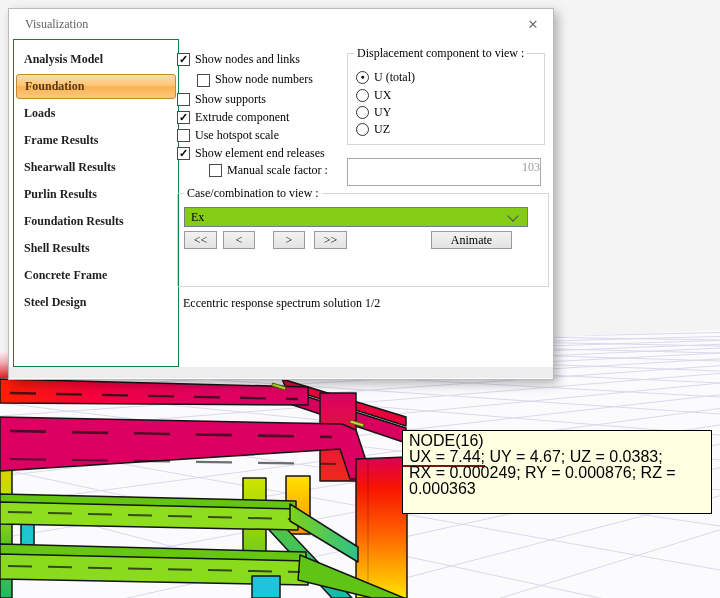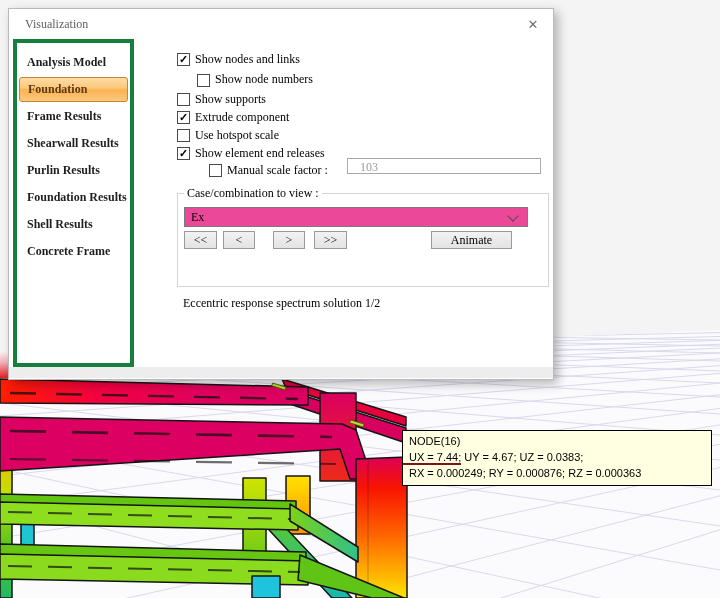--- a/index.html
+++ b/index.html
@@ -5,61 +5,61 @@
   html,body{margin:0;padding:0;}
   body{font-family:"Liberation Sans",sans-serif;}
   #app{position:relative;width:720px;height:598px;background:#f4f4f5;overflow:hidden;}
 
   
   #scene{position:absolute;left:0;top:0;width:720px;height:598px;z-index:1;}
 
   
   .node-tooltip{position:absolute;left:402px;top:430px;width:296px;z-index:3;
     background:#ffffe1;border:1px solid #000;color:#000;
-    font-size:11px;line-height:16px;padding:2px 6px 4px 6px;}
+    font-size:16px;line-height:16px;padding:2px 6px 16px 6px;}
   .node-tooltip .u-line .undl{border-bottom:2px solid #7c1418;margin-left:-6px;padding-left:6px;}
 
   
   .dialog{position:absolute;left:8px;top:8px;width:544px;height:370px;z-index:5;
     background:#fff;border:1px solid #b9b9b9;box-shadow:4px 4px 10px rgba(0,0,0,.28);
     font-size:12px;color:#000;font-family:Liberation Serif, serif;}
   .dialog-title{position:absolute;left:16px;top:8px;color:#5f5f5f;}
   .close-btn{position:absolute;right:10px;top:6px;width:20px;height:20px;line-height:20px;
     text-align:center;color:#6f6f6f;font-size:13px;cursor:default;}
   .dlg-bottom{position:absolute;left:0;right:0;top:358px;height:11px;background:#ededee;}
 
   
-  .listbox{position:absolute;left:4px;top:30px;width:121px;height:328px;background:#fff;
-    border:4px solid #15803d;box-sizing:border-box;padding-top:6px;}
+  .listbox{position:absolute;left:4px;top:30px;width:166px;height:328px;background:#fff;
+    border:1px solid #15803d;box-sizing:border-box;padding-top:6px;}
   .lb-item{height:27px;line-height:27px;padding-left:10px;font-weight:bold;color:#1f1f1f;}
   .lb-item.selected{height:23px;line-height:23px;margin:1px 2px;padding-left:8px;
     border:1px solid #c8872d;border-radius:3px;color:#5c3a14;
     background:linear-gradient(#fddca6,#fcc87c 42%,#fbb252 52%,#fcc97e);}
 
   
   .cb-row{position:absolute;display:flex;align-items:center;gap:5px;height:16px;}
   .cb-box{width:13px;height:13px;box-sizing:border-box;border:1px solid #4a4a4a;background:#fff;
     font-size:11px;line-height:11px;text-align:center;font-weight:bold;color:#000;flex:0 0 13px;}
 
   
   .groupbox{position:absolute;border:1px solid #d5d5d5;}
   .gb-label{position:absolute;top:-8px;left:6px;background:#fff;padding:0 3px;white-space:nowrap;}
 
   
   .rd-row{position:absolute;display:flex;align-items:center;gap:5px;height:16px;left:8px;}
   .rd-circle{width:13px;height:13px;box-sizing:border-box;border:1px solid #333;border-radius:50%;
     background:#fff;display:flex;align-items:center;justify-content:center;font-size:7px;color:#000;flex:0 0 13px;}
 
   
-  .txt-field{position:absolute;left:338px;top:149px;width:194px;height:16px;box-sizing:border-box;
-    border:1px solid #a9a9a9;background:#fff;color:#9b9b9b;line-height:16px;padding-left:12px;}
+  .txt-field{position:absolute;left:338px;top:149px;width:194px;height:28px;box-sizing:border-box;
+    border:1px solid #a9a9a9;background:#fff;color:#9b9b9b;line-height:16px;padding-left:22px;text-align:right;}
 
   
   .dropdown{position:absolute;left:175px;top:198px;width:344px;height:20px;box-sizing:border-box;
-    border:1px solid #7a7a7a;background:#ec4899;display:flex;align-items:center;}
+    border:1px solid #7a7a7a;background:#84cc16;display:flex;align-items:center;}
   .dropdown .dd-text{flex:1;padding-left:6px;}
   .dd-chevron{width:7px;height:7px;border-left:1.5px solid #505050;border-bottom:1.5px solid #505050;
     transform:rotate(-45deg);margin:-3px 10px 0 0;}
 
   
   .btn{position:absolute;top:222px;height:18px;box-sizing:border-box;border:1px solid #9a9a9a;
     background:linear-gradient(#f2f2f2,#e3e3e3);text-align:center;line-height:16px;font-size:12px;}
   .btn-first{left:175px;width:33px;}
   .btn-prev{left:214px;width:32px;}
   .btn-next{left:264px;width:32px;}
@@ -181,26 +181,28 @@
     <div>RX = 0.000249; RY = 0.000876; RZ = 0.000363</div>
   </div>
 
   <div class="dialog">
     <div class="dialog-title">Visualization</div>
     <div class="close-btn">✕</div>
 
     <div class="listbox">
       <div class="lb-item">Analysis Model</div>
       <div class="lb-item selected">Foundation</div>
+      <div class="lb-item">Loads</div>
       <div class="lb-item">Frame Results</div>
       <div class="lb-item">Shearwall Results</div>
       <div class="lb-item">Purlin Results</div>
       <div class="lb-item">Foundation Results</div>
       <div class="lb-item">Shell Results</div>
       <div class="lb-item">Concrete Frame</div>
+      <div class="lb-item">Steel Design</div>
     </div>
 
     <div class="cb-row" style="left:168px;top:42px;">
       <span class="cb-box">✓</span>
       <span>Show nodes and links</span>
     </div>
     <div class="cb-row" style="left:188px;top:62px;align-items:flex-end;">
       <span class="cb-box"></span>
       <span>Show node numbers</span>
     </div>
@@ -220,20 +222,39 @@
       <span class="cb-box">✓</span>
       <span>Show element end releases</span>
     </div>
     <div class="cb-row" style="left:168px;top:153px;padding-left:32px;">
       <span class="cb-box"></span>
       <span>Manual scale factor :</span>
     </div>
 
     <div class="txt-field">103</div>
 
+    <div class="groupbox" style="left:338px;top:44px;width:196px;height:90px;">
+      <span class="gb-label">Displacement component to view :</span>
+      <div class="rd-row" style="top:15px;">
+        <span class="rd-circle">●</span>
+        <span>U (total)</span>
+      </div>
+      <div class="rd-row" style="top:33px;">
+        <span class="rd-circle"></span>
+        <span>UX</span>
+      </div>
+      <div class="rd-row" style="top:50px;">
+        <span class="rd-circle"></span>
+        <span>UY</span>
+      </div>
+      <div class="rd-row" style="top:67px;">
+        <span class="rd-circle"></span>
+        <span>UZ</span>
+      </div>
+    </div>
 
     <div class="groupbox" style="left:168px;top:184px;width:370px;height:92px;">
       <span class="gb-label">Case/combination to view :</span>
     </div>
     <div class="dropdown">
       <span class="dd-text">Ex</span>
       <span class="dd-chevron"></span>
     </div>
     <div class="btn btn-first">&lt;&lt;</div>
     <div class="btn btn-prev">&lt;</div>

